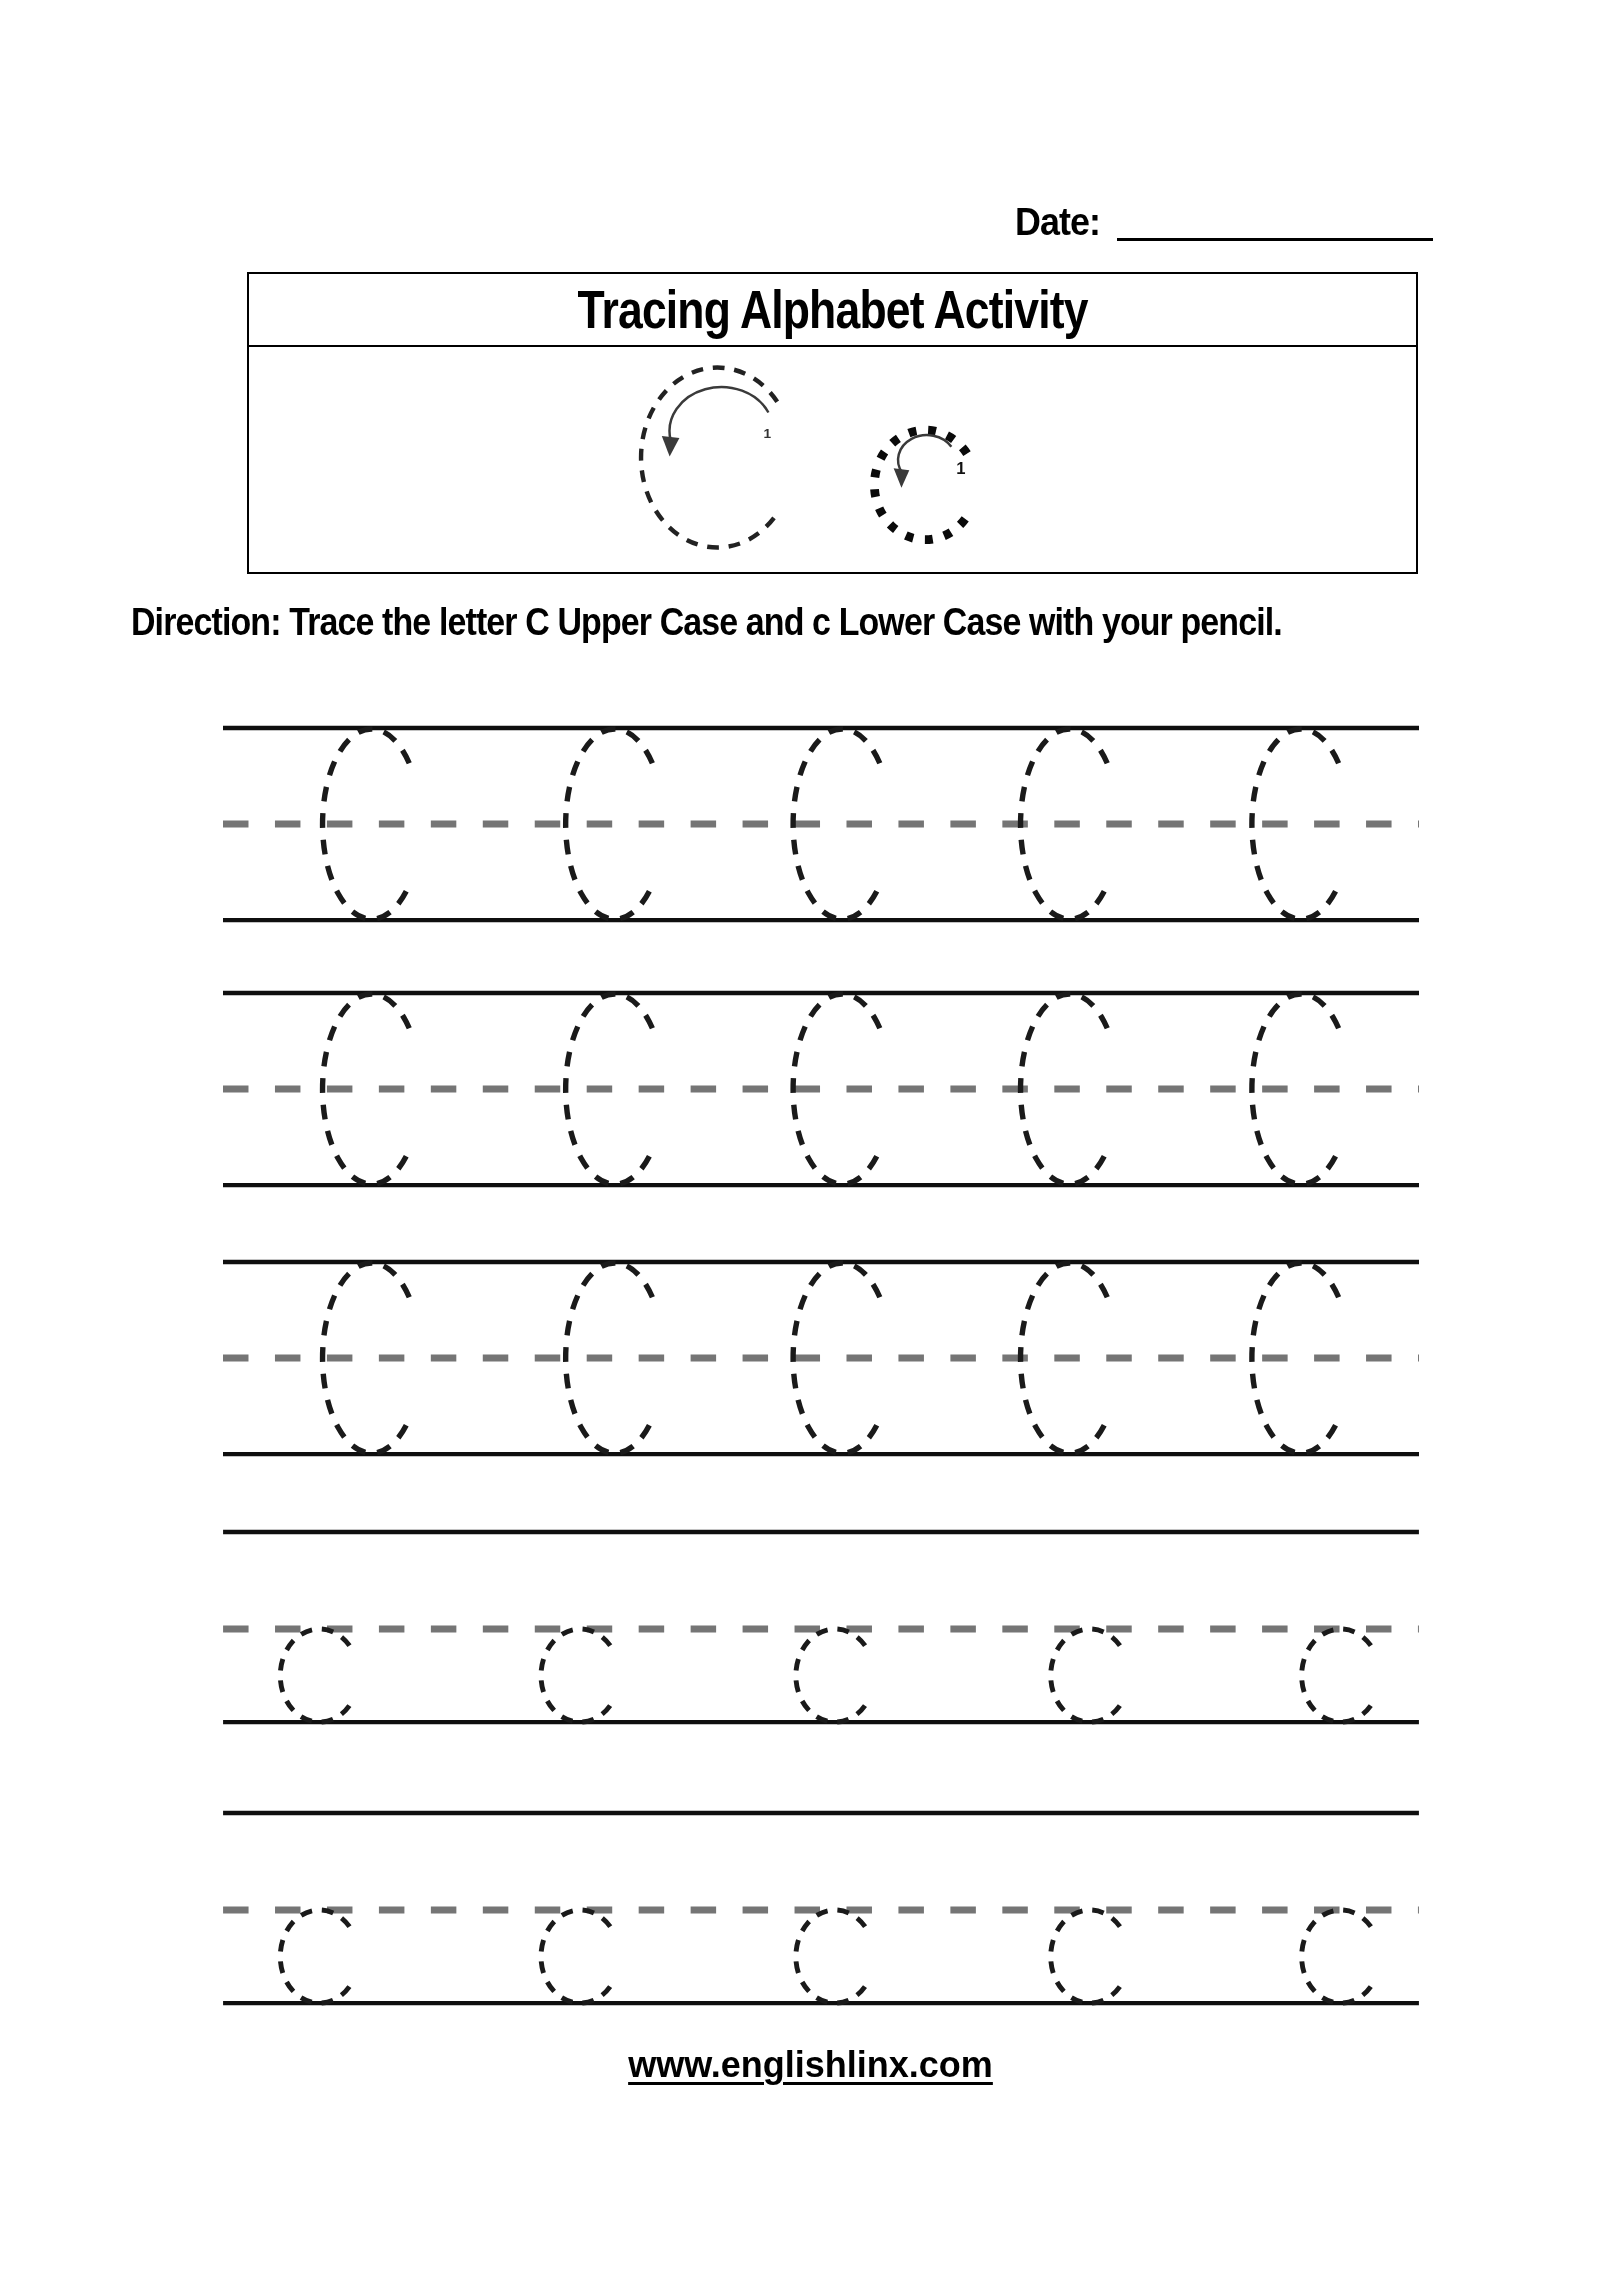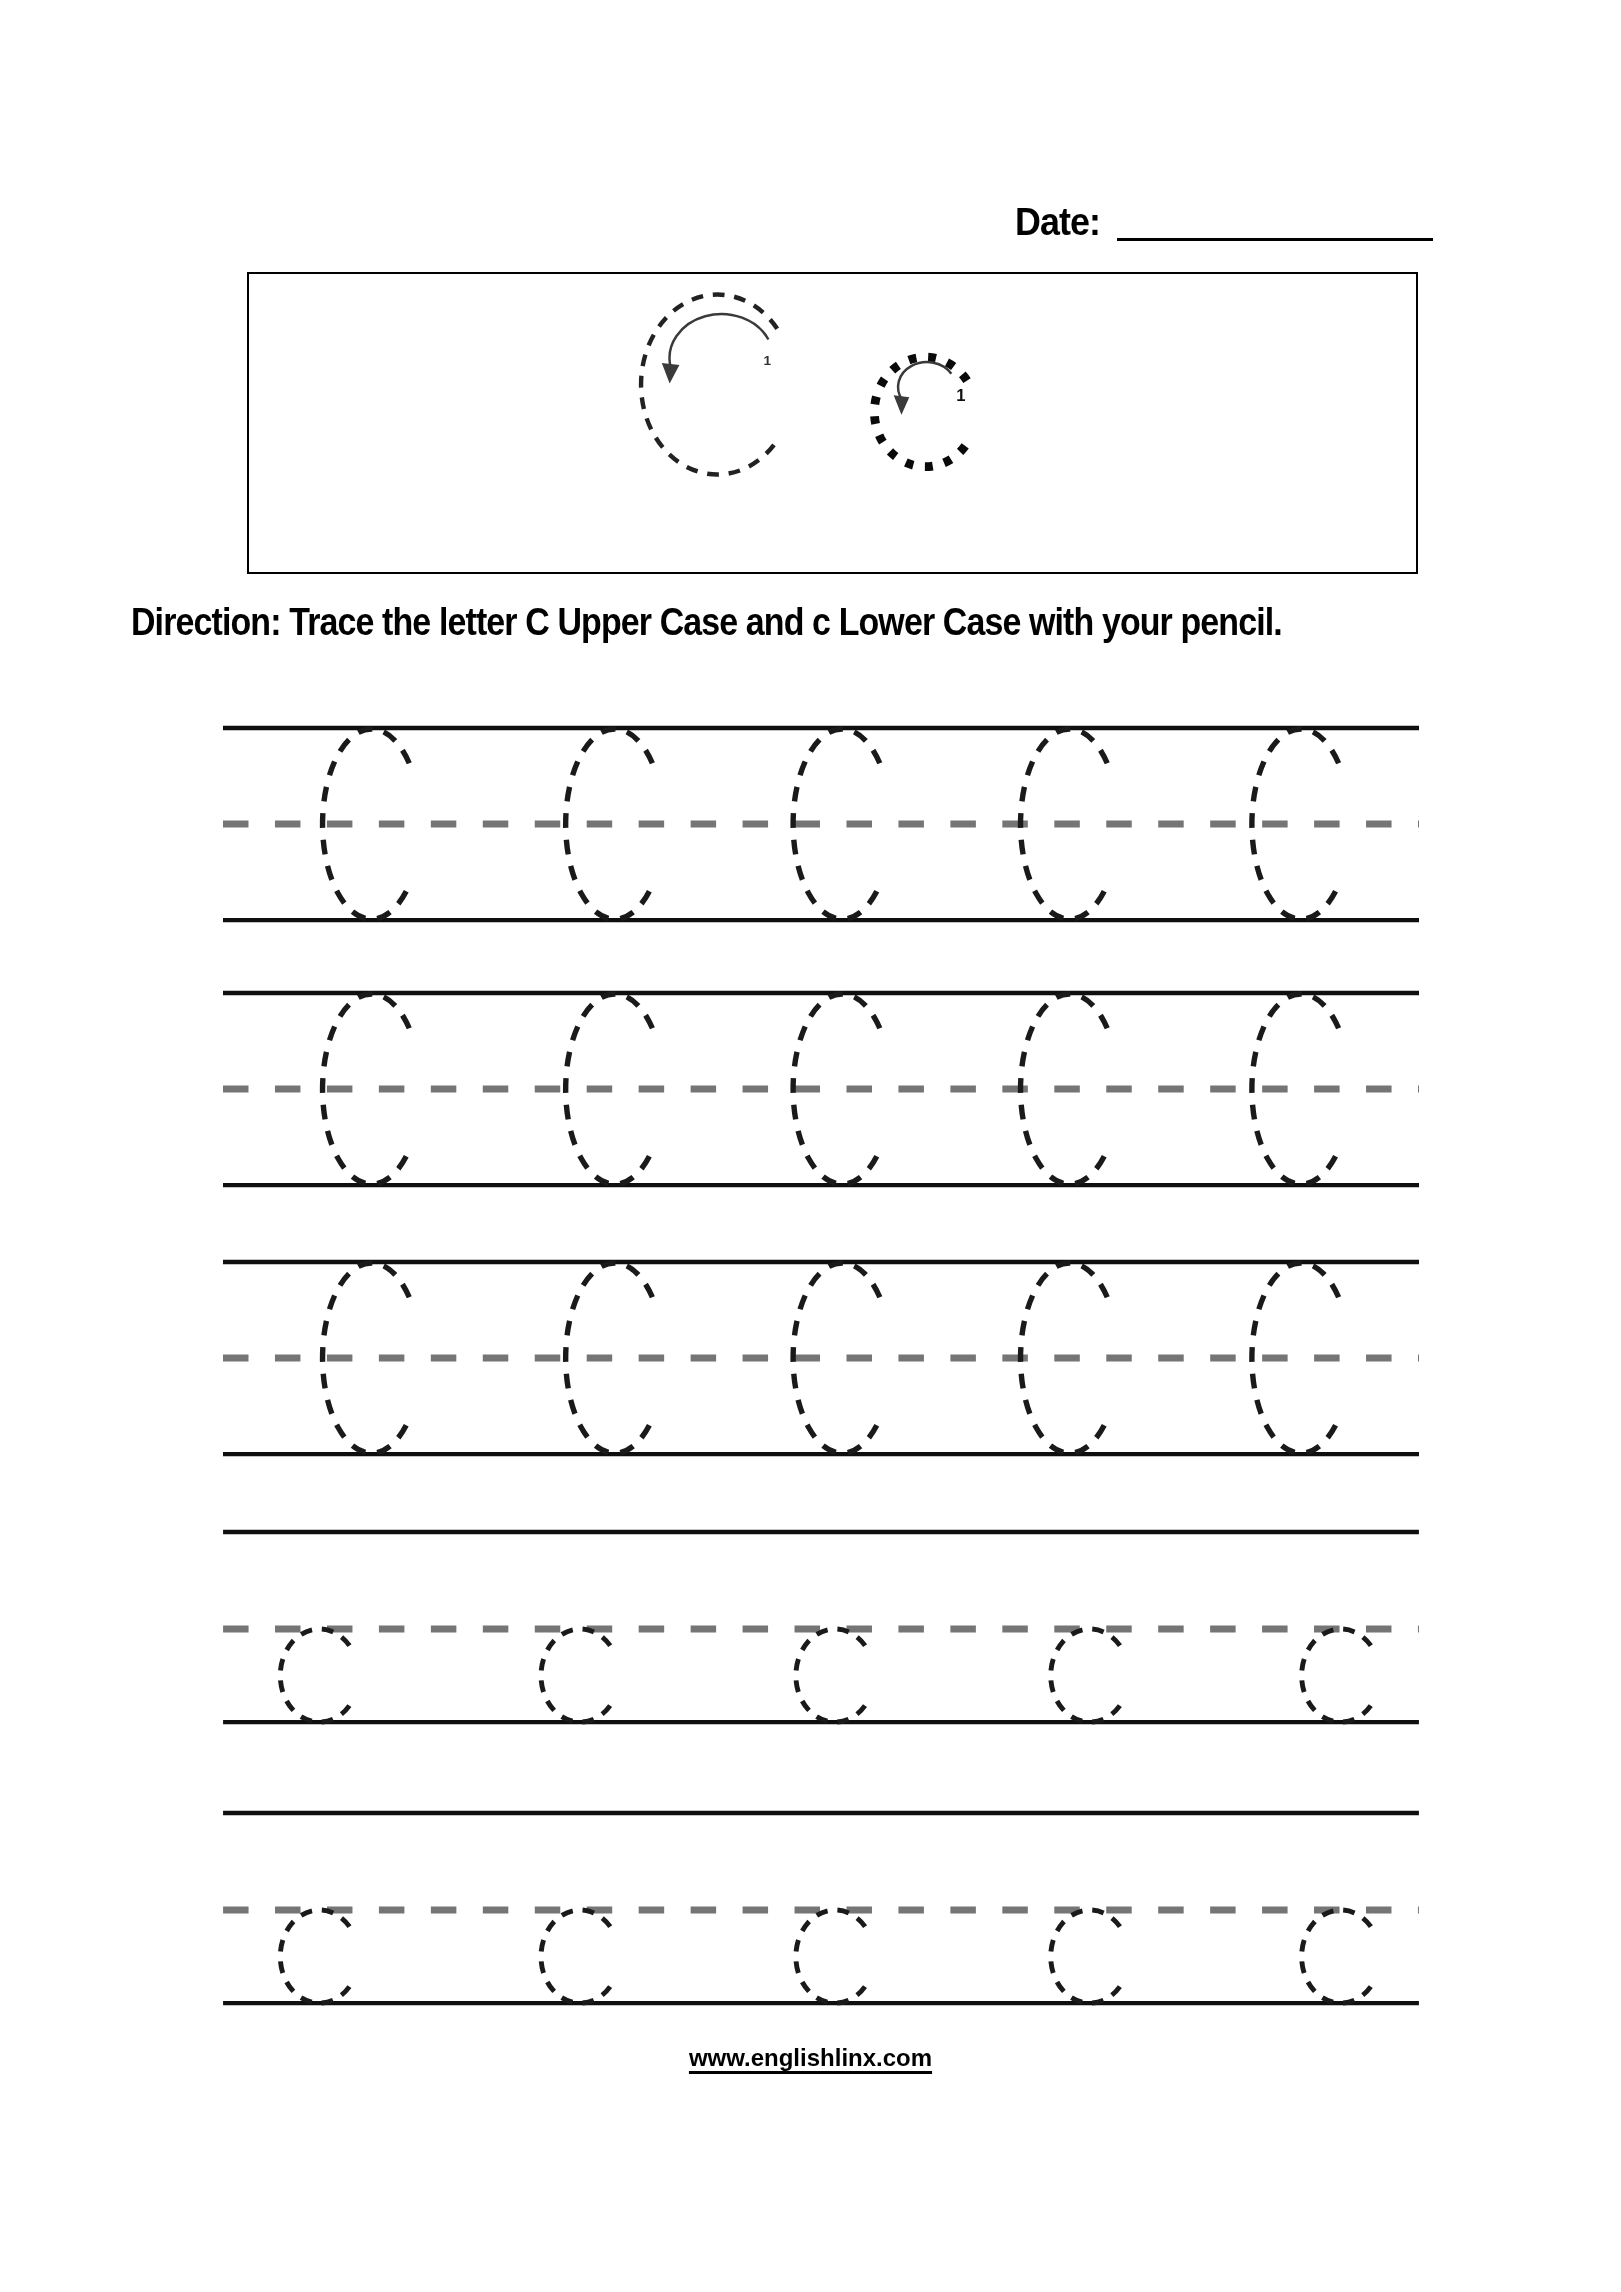--- a/index.html
+++ b/index.html
@@ -47,34 +47,37 @@
   .row-svg{display:block;}
   .solid-line{stroke:#0f0f0f;stroke-width:4.5;}
   .mid-line{stroke:#757575;stroke-width:7;stroke-dasharray:26 27;}
   .trace-upper{fill:none;stroke:#1a1a1a;stroke-width:5.5;stroke-dasharray:15 12;}
   .trace-lower{fill:none;stroke:#1a1a1a;stroke-width:5;stroke-dasharray:12 10;}
   .row-1{top:725px;} .row-2{top:990px;} .row-3{top:1259px;}
   .row-4{top:1529px;} .row-5{top:1810px;}
 
   
   .footer-wrap{position:absolute;left:0;top:2044px;width:1621px;text-align:center;}
-  .footer-link{font-size:24px;font-weight:bold;color:#000;text-decoration:underline;text-decoration-thickness:2.9px;text-underline-offset:4.9px;cursor:pointer;}
+  .footer-link{font-size:36px;font-weight:bold;color:#000;text-decoration:underline;text-decoration-thickness:2.9px;text-underline-offset:4.9px;cursor:pointer;}
 </style>
 </head>
 <body>
 
 <div class="page">
 
 
   <div class="field field-date">
     <span class="label">Date:</span>
     <span class="blank"></span>
   </div>
 
   <div class="activity-box">
+    <div class="box-title-bar">
+      <span class="box-title">Tracing Alphabet Activity</span>
+    </div>
     <div class="demo-area">
       <svg class="demo-svg" viewBox="0 0 1191 229">
 
         <path class="demo-upper" d="M 539 56 A 78 92 0 1 0 539 170" aria-label="C"></path>
 
         <path class="stroke-arrow" d="M 530 67 A 53 45 0 0 0 430 95"></path>
         <polygon class="arrow-head" points="421,91 439,93 429,112"></polygon>
         <text class="stroke-num" x="525" y="93">1</text>
 
         <path class="demo-lower" d="M 733 109 A 52 56 0 1 0 733 173" aria-label="c"></path>

